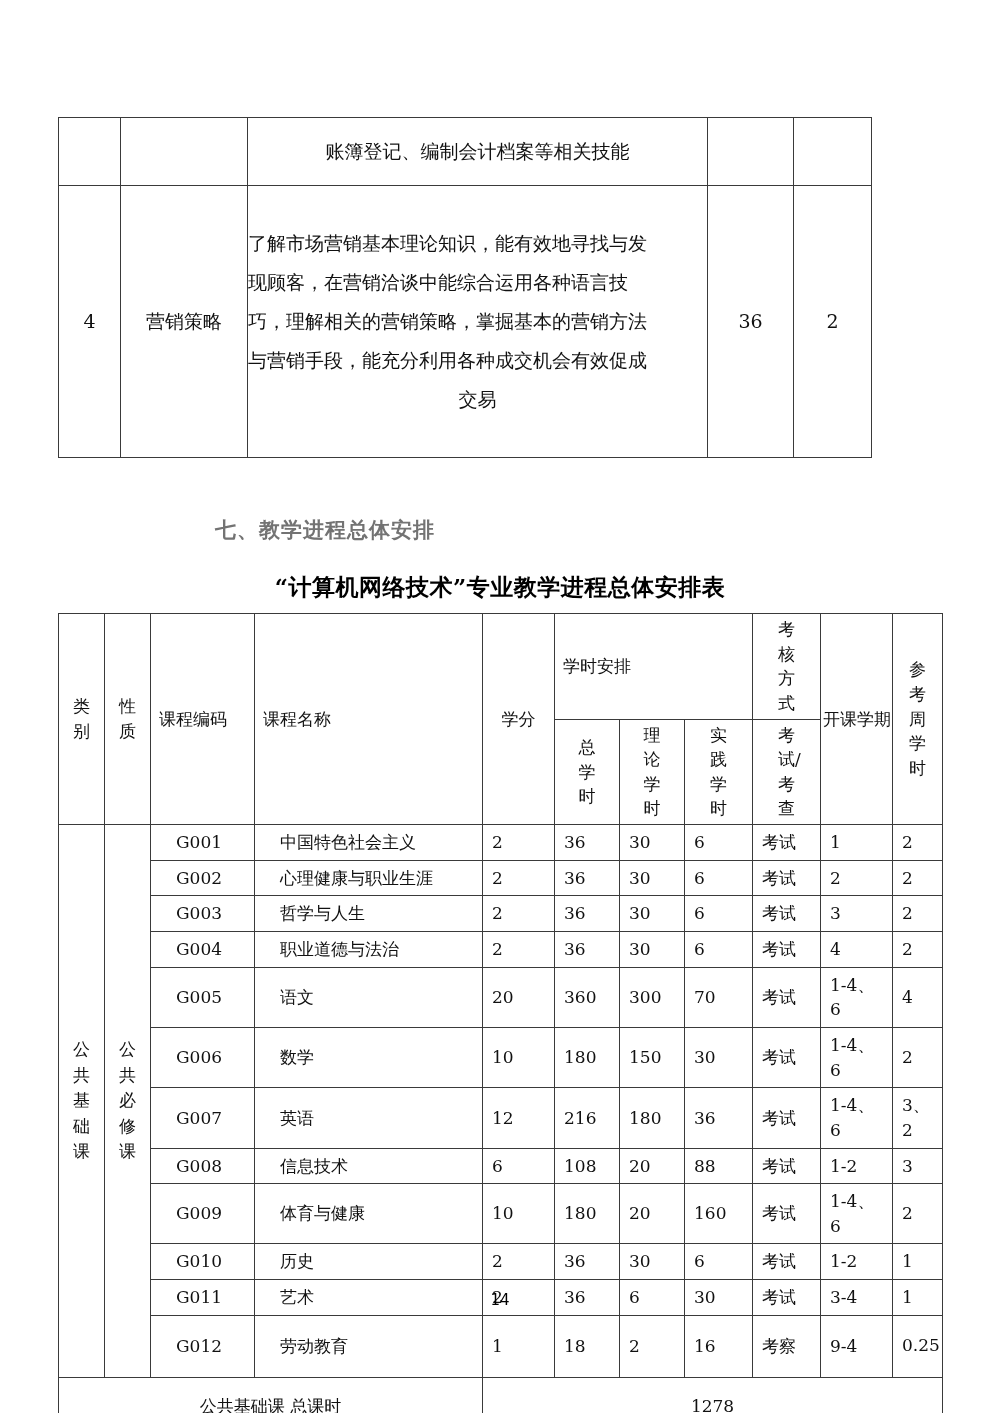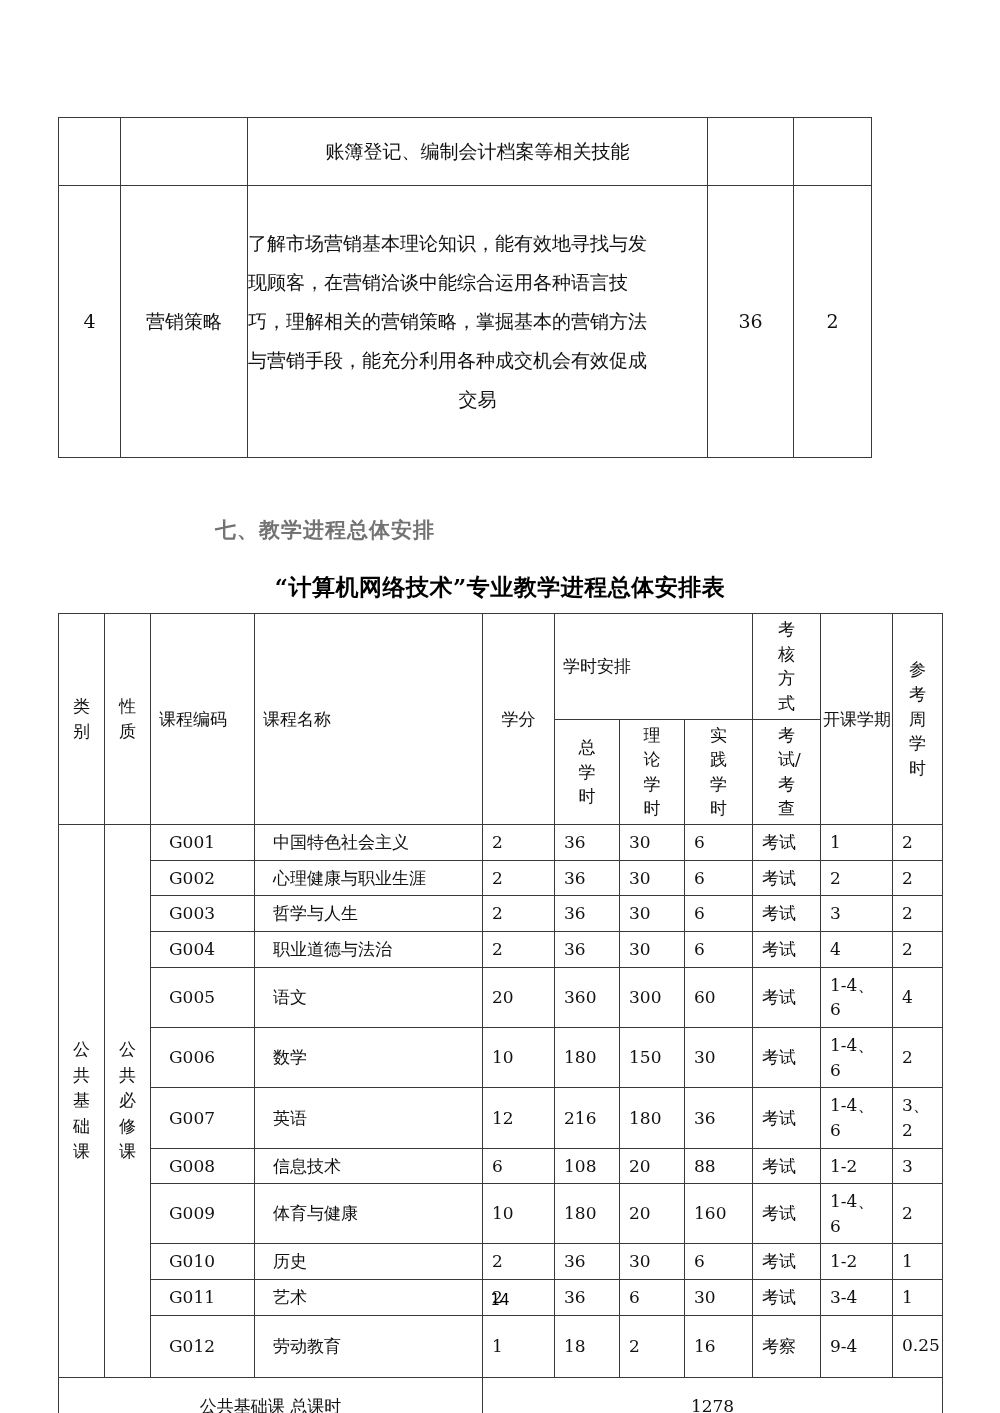--- a/index.html
+++ b/index.html
@@ -113,21 +113,21 @@
   .vwrap {
     display: block;
     width: 1em;
     margin: 0 auto;
     word-break: break-all;
     white-space: normal;
   }
   .tbl-main td.code,
   .tbl-main td.cname {
     text-align: left;
-    padding: 5px 18px;
+    padding: 5px 25px;
   }
   .tbl-main td.num {
     text-align: left;
     padding: 5px 9px;
   }
   .tbl-main td.sumlabel {
     text-align: center;
     padding: 5px 0;
   }
   .tbl-main td.sumval {
@@ -304,21 +304,21 @@
         <td class="num">4</td>
         <td class="num">2</td>
       </tr>
 
       <tr class="row-h">
         <td class="code">G005</td>
         <td class="cname">语文</td>
         <td class="num">20</td>
         <td class="num">360</td>
         <td class="num">300</td>
-        <td class="num">60</td>
+        <td class="num">70</td>
         <td class="num">考试</td>
         <td class="num">1-4、6</td>
         <td class="num">4</td>
       </tr>
 
       <tr class="row-h">
         <td class="code">G006</td>
         <td class="cname">数学</td>
         <td class="num">10</td>
         <td class="num">180</td>

